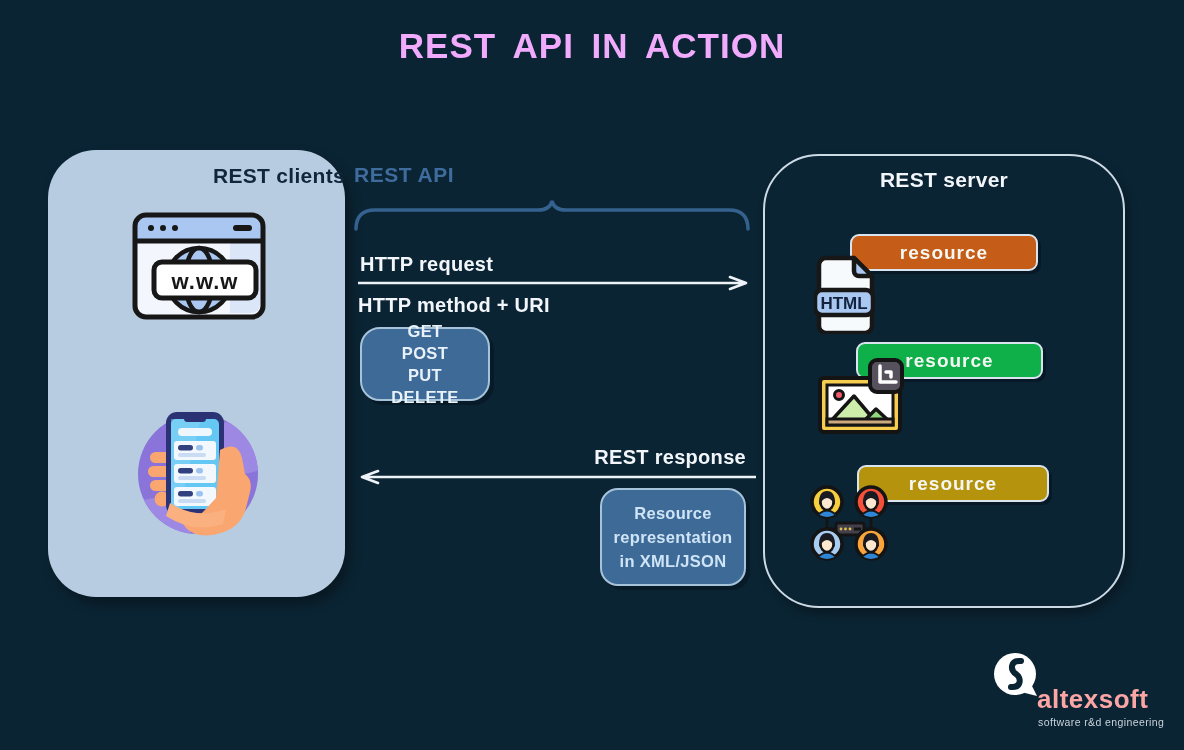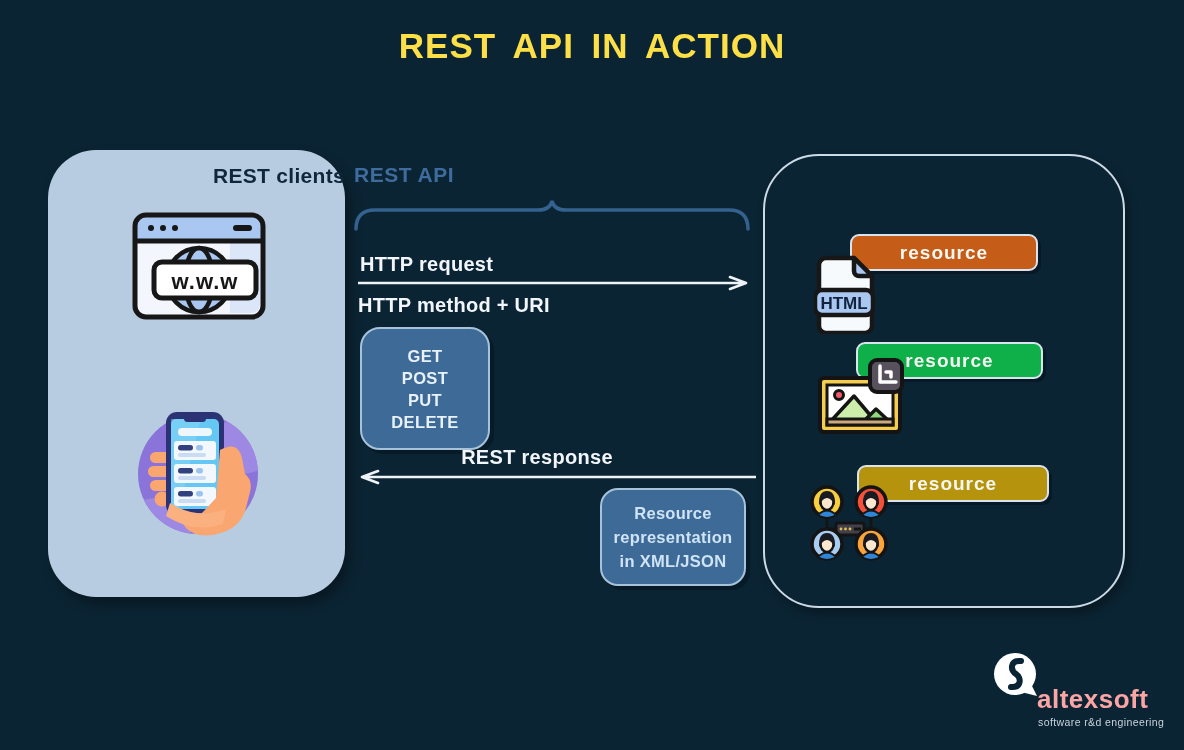--- a/index.html
+++ b/index.html
@@ -8,21 +8,21 @@
     position:relative; width:1184px; height:750px; overflow:hidden;
     background:#0b2433;
     font-family:"Liberation Sans","DejaVu Sans",sans-serif;
     -webkit-font-smoothing:antialiased;
   }
   .abs { position:absolute; }
 
   .title {
     position:absolute; left:0; top:26px; width:100%;
     text-align:center; font-size:35px; font-weight:bold;
-    letter-spacing:1px; word-spacing:7px; color:#fde047;
+    letter-spacing:1px; word-spacing:7px; color:#f0abfc;
   }
 
   
   .client-panel {
     position:absolute; left:48px; top:150px; width:297px; height:447px;
     background:#b7cce0; border-radius:48px;
     box-shadow:5px 7px 12px rgba(0,0,0,.35);
   }
   .client-panel .panel-title {
     margin-top:14px; text-align:right;
@@ -30,21 +30,21 @@
   }
 
   
   .api-label {
     position:absolute; left:354px; top:163px; width:396px;
     text-align:left; font-size:21px; font-weight:bold;
     color:#3e6c9d; letter-spacing:.5px;
   }
   .flow-label { position:absolute; font-size:20px; font-weight:bold; color:#f2f6fa; letter-spacing:.3px; }
   .methods-box {
-    position:absolute; left:360px; top:327px; width:130px; height:123px;
+    position:absolute; left:360px; top:327px; width:130px; height:74px;
     background:#3d6a96; border:2px solid #a6c3da; border-radius:20px;
     box-shadow:4px 4px 0 rgba(5,18,30,.55);
     display:flex; flex-direction:column; justify-content:center; align-items:center;
   }
   .methods-box .method-line {
     font-size:16.5px; font-weight:bold; color:#e9f2fa; line-height:22px; letter-spacing:.4px;
   }
   .repr-box {
     position:absolute; left:600px; top:488px; width:146px; height:98px;
     background:#3d6a96; border:2px solid #a6c3da; border-radius:18px;
@@ -173,33 +173,34 @@
 
   <div class="flow-label" style="left:358px; top:294px;">HTTP method + URI</div>
 
   <div class="methods-box">
     <div class="method-line">GET</div>
     <div class="method-line">POST</div>
     <div class="method-line">PUT</div>
     <div class="method-line">DELETE</div>
   </div>
 
-  <div class="flow-label" style="left:340px; top:446px; width:394px; text-align:center;">REST response</div>
+  <div class="flow-label" style="left:352px; top:446px; width:394px; text-align:right;">REST response</div>
 
   <svg class="abs" style="left:358px; top:469px;" width="398" height="16" viewBox="0 0 398 16">
     <path d="M398,8 H6 M20,2 L4,8 L20,14" fill="none" stroke="#eef3f8" stroke-width="2.6" stroke-linecap="round" stroke-linejoin="round"></path>
   </svg>
 
   <div class="repr-box">
     <div class="repr-line">Resource</div>
     <div class="repr-line">representation</div>
     <div class="repr-line">in XML/JSON</div>
   </div>
 
   <div class="server-panel">
+    <div class="panel-title">REST server</div>
 
     <div class="resource-badge" style="left: 85px; top: 78px; width: 188px; background-color: rgb(197, 92, 23);">
       <span>resource</span>
     </div>
     <div class="resource-badge" style="left: 91px; top: 186px; width: 187px; background-color: rgb(15, 176, 74);">
       <span>resource</span>
     </div>
     <div class="resource-badge" style="left: 92px; top: 309px; width: 192px; background-color: rgb(182, 147, 12);">
       <span>resource</span>
     </div>

